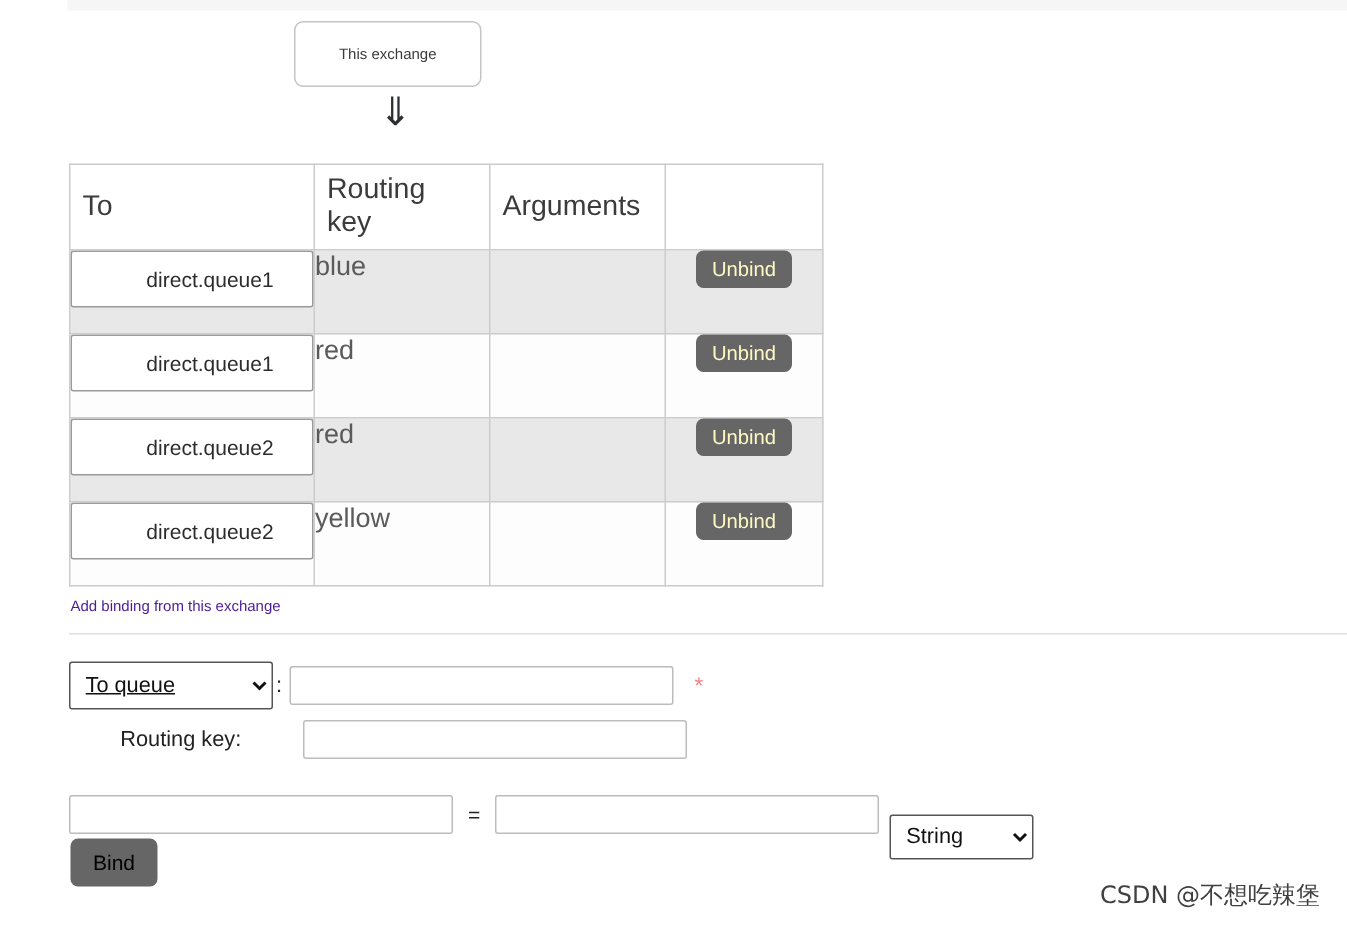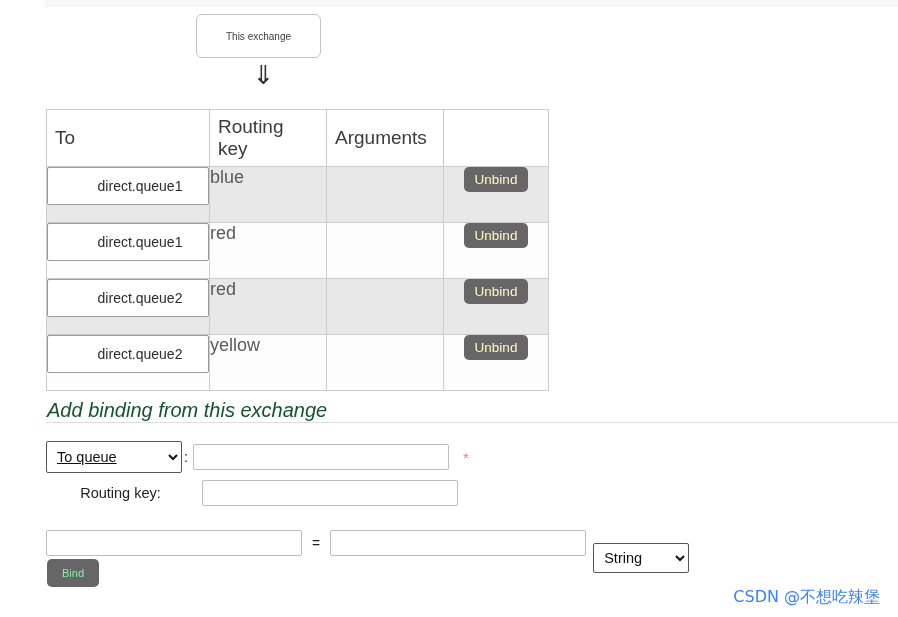--- a/index.html
+++ b/index.html
@@ -131,23 +131,22 @@
     font-size: 13.5px;
     font-family: "Liberation Sans", sans-serif;
     cursor: pointer;
   }
 
   
   .section-heading {
     position: absolute;
     left: 47px;
     top: 399px;
-    font-size: 20px;
-    color: #14532d;
-    font-style: italic;
+    font-size: 10px;
+    color: #4c1d95;
   }
   .hr {
     position: absolute;
     left: 46px;
     top: 422px;
     right: 0;
     height: 1px;
     background: #dedede;
   }
 
@@ -236,35 +235,35 @@
     box-sizing: border-box;
     color: #111;
     margin-top: 30px;
   }
 
   .btn-bind {
     position: absolute;
     left: 47px;
     top: 559px;
     background: #666666;
-    color: #86efac;
+    color: #000000;
     border: none;
     border-radius: 5px;
     padding: 8px 15px;
-    font-size: 11px;
+    font-size: 14px;
     font-family: "Liberation Sans", sans-serif;
     cursor: pointer;
   }
 
   .watermark {
     position: absolute;
     right: 18px;
     top: 587px;
     font-size: 16px;
-    color: #3b82f6;
+    color: #404040;
     font-family: "DejaVu Sans", sans-serif;
     white-space: nowrap;
   }
 </style>
 </head>
 <body>
 
 <div class="top-band"></div>
 
 <div class="exchange-box">

